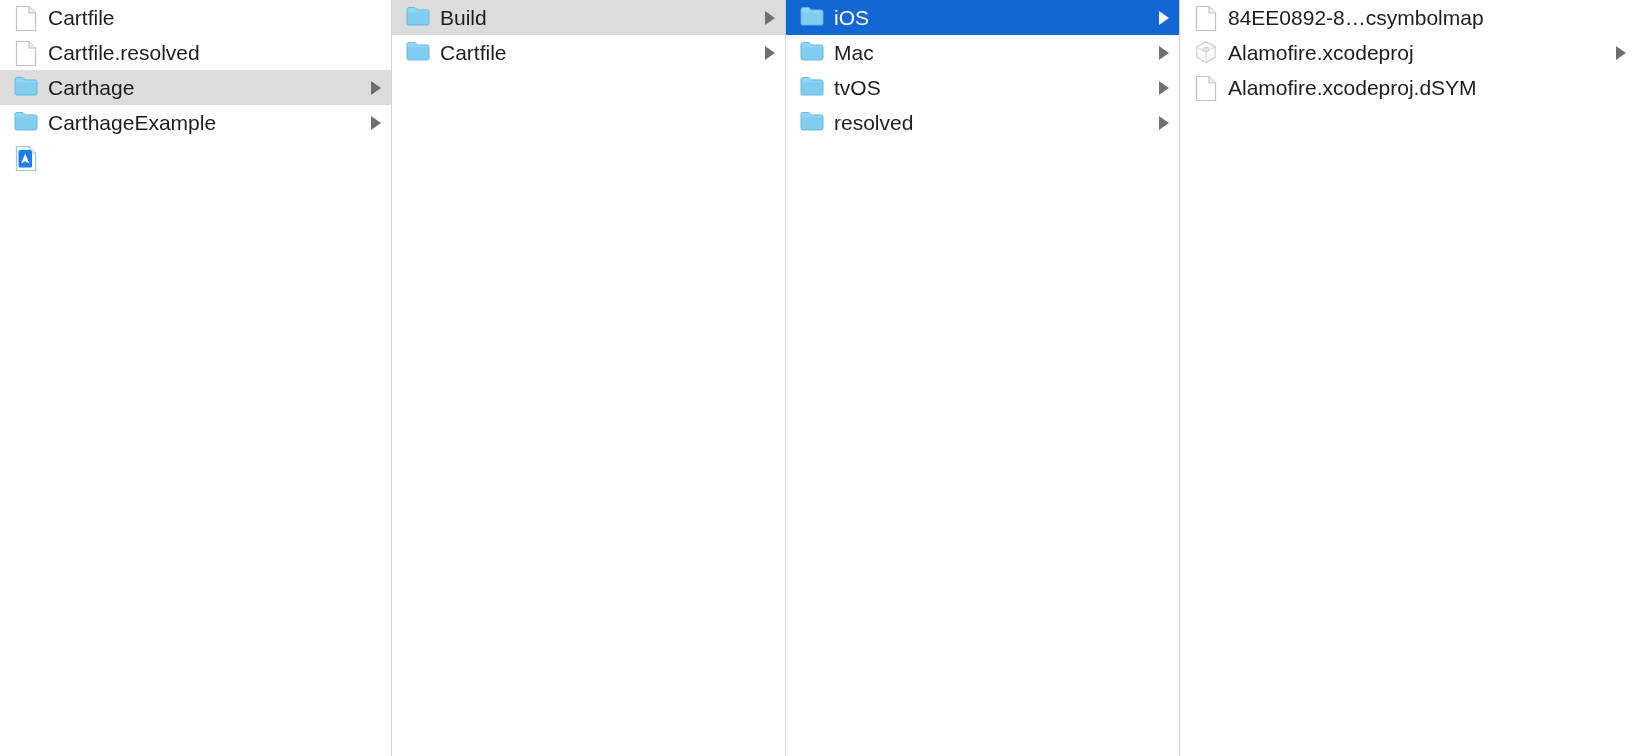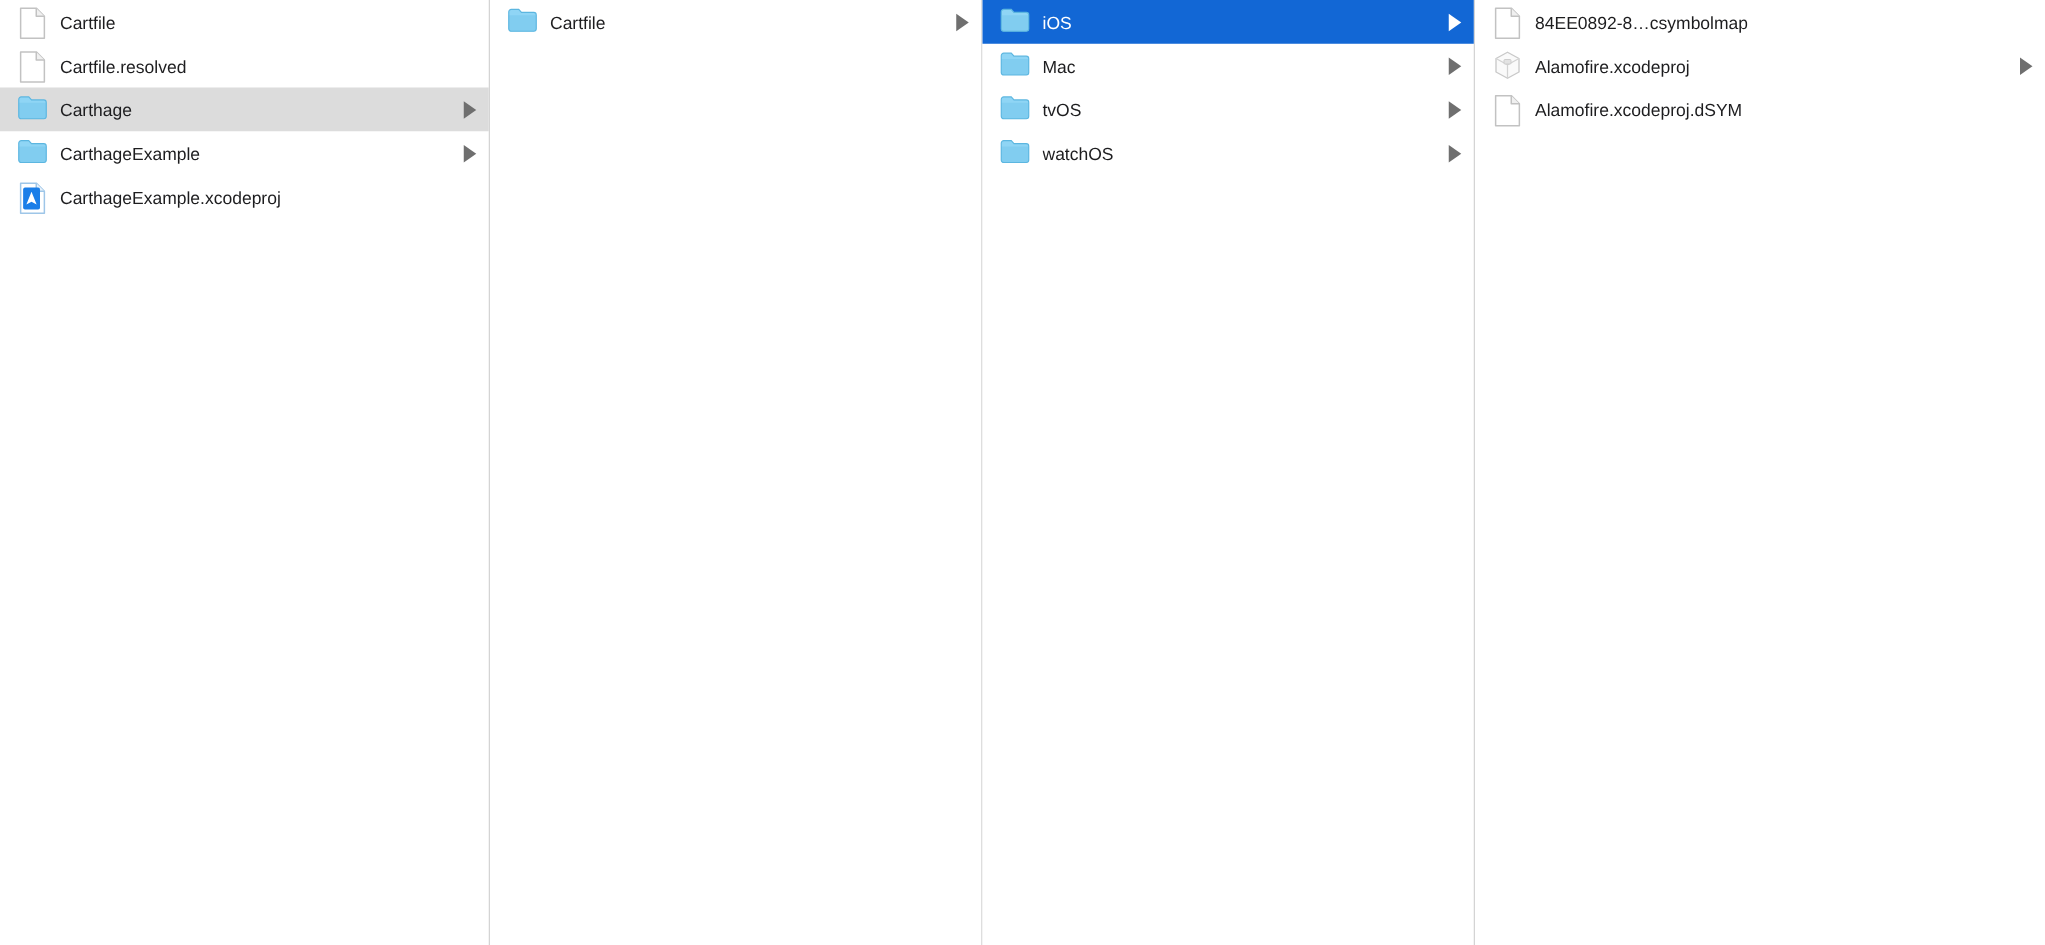--- a/index.html
+++ b/index.html
@@ -59,21 +59,21 @@
     flex: 0 0 auto;
     width: 24px;
     height: 26px;
     margin-right: 10px;
     position: relative;
     display: block;
   }
   .icon svg { display: block; }
 
   .label {
-    font-size: 14px;
+    font-size: 21px;
     line-height: 24px;
     color: #1d1d1f;
     white-space: nowrap;
     overflow: hidden;
     text-overflow: clip;
     letter-spacing: 0.0px;
   }
   .row.selected-active .label {
     color: #ffffff;
   }
@@ -146,25 +146,36 @@
       </div>
       <div class="row">
         <span class="icon">
           <svg width="24" height="27" viewBox="0 0 24 27">
             <path d="M2.5 1.5 H15 L21.5 8 V25.5 H2.5 Z" fill="#ffffff" stroke="#9ec6e8" stroke-width="1.2" stroke-linejoin="round"></path>
             <path d="M15 1.5 L15 8 L21.5 8" fill="#e8f2fb" stroke="#9ec6e8" stroke-width="1.2" stroke-linejoin="round"></path>
             <rect x="4.5" y="5" width="13.5" height="17.5" rx="1.5" fill="#1a7ee8"></rect>
             <path d="M11.2 8.4 L15.3 18.6 L11.2 16.3 L7.1 18.6 Z" fill="#ffffff"></path>
           </svg>
         </span>
-        <span class="label">CarthageExample.xcodeproj</span>
         <span class="spacer"></span>
       </div>
     </div>
     <div class="column" style="width: 394px;">
+      <div class="row selected-inactive">
+        <span class="icon">
+          <svg width="24" height="22" viewBox="0 0 24 22">
+            <path d="M1 4.5 a2 2 0 0 1 2-2 H9 l2.2 2.4 H21 a2 2 0 0 1 2 2 V18 a2 2 0 0 1 -2 2 H3 a2 2 0 0 1 -2 -2 Z" fill="#8fd5f5"></path>
+            <path d="M1 7.2 h22 V18 a2 2 0 0 1 -2 2 H3 a2 2 0 0 1 -2 -2 Z" fill="#81cdf0"></path>
+            <path d="M1 4.5 a2 2 0 0 1 2-2 H9 l2.2 2.4 H21 a2 2 0 0 1 2 2 V18 a2 2 0 0 1 -2 2 H3 a2 2 0 0 1 -2 -2 Z" fill="none" stroke="#5cb6e0" stroke-width="0.9"></path>
+          </svg>
+        </span>
+        <span class="label">Build</span>
+        <span class="spacer"></span>
+        <span class="disclosure"></span>
+      </div>
       <div class="row">
         <span class="icon">
           <svg width="24" height="22" viewBox="0 0 24 22">
             <path d="M1 4.5 a2 2 0 0 1 2-2 H9 l2.2 2.4 H21 a2 2 0 0 1 2 2 V18 a2 2 0 0 1 -2 2 H3 a2 2 0 0 1 -2 -2 Z" fill="#8fd5f5"></path>
             <path d="M1 7.2 h22 V18 a2 2 0 0 1 -2 2 H3 a2 2 0 0 1 -2 -2 Z" fill="#81cdf0"></path>
             <path d="M1 4.5 a2 2 0 0 1 2-2 H9 l2.2 2.4 H21 a2 2 0 0 1 2 2 V18 a2 2 0 0 1 -2 2 H3 a2 2 0 0 1 -2 -2 Z" fill="none" stroke="#5cb6e0" stroke-width="0.9"></path>
           </svg>
         </span>
         <span class="label">Cartfile</span>
         <span class="spacer"></span>
@@ -209,21 +220,21 @@
         <span class="disclosure"></span>
       </div>
       <div class="row">
         <span class="icon">
           <svg width="24" height="22" viewBox="0 0 24 22">
             <path d="M1 4.5 a2 2 0 0 1 2-2 H9 l2.2 2.4 H21 a2 2 0 0 1 2 2 V18 a2 2 0 0 1 -2 2 H3 a2 2 0 0 1 -2 -2 Z" fill="#8fd5f5"></path>
             <path d="M1 7.2 h22 V18 a2 2 0 0 1 -2 2 H3 a2 2 0 0 1 -2 -2 Z" fill="#81cdf0"></path>
             <path d="M1 4.5 a2 2 0 0 1 2-2 H9 l2.2 2.4 H21 a2 2 0 0 1 2 2 V18 a2 2 0 0 1 -2 2 H3 a2 2 0 0 1 -2 -2 Z" fill="none" stroke="#5cb6e0" stroke-width="0.9"></path>
           </svg>
         </span>
-        <span class="label">watchOS</span>
+        <span class="label">resolved</span>
         <span class="spacer"></span>
         <span class="disclosure"></span>
       </div>
     </div>
     <div class="column last" style="width: 456px;">
       <div class="row">
         <span class="icon">
           <svg width="24" height="27" viewBox="0 0 24 27">
             <path d="M2.5 1.5 H15 L21.5 8 V25.5 H2.5 Z" fill="#ffffff" stroke="#c2c2c2" stroke-width="1.2" stroke-linejoin="round"></path>
             <path d="M15 1.5 L15 8 L21.5 8" fill="#f0f0f0" stroke="#c2c2c2" stroke-width="1.2" stroke-linejoin="round"></path>

